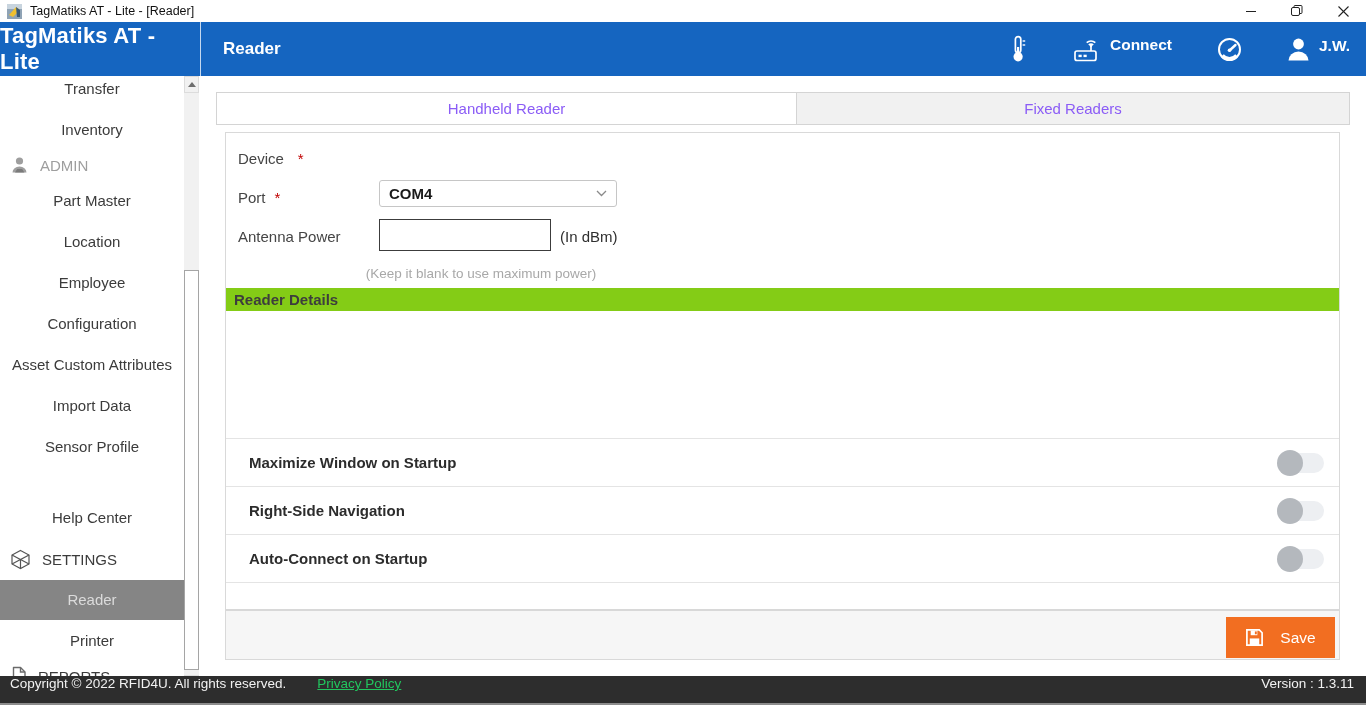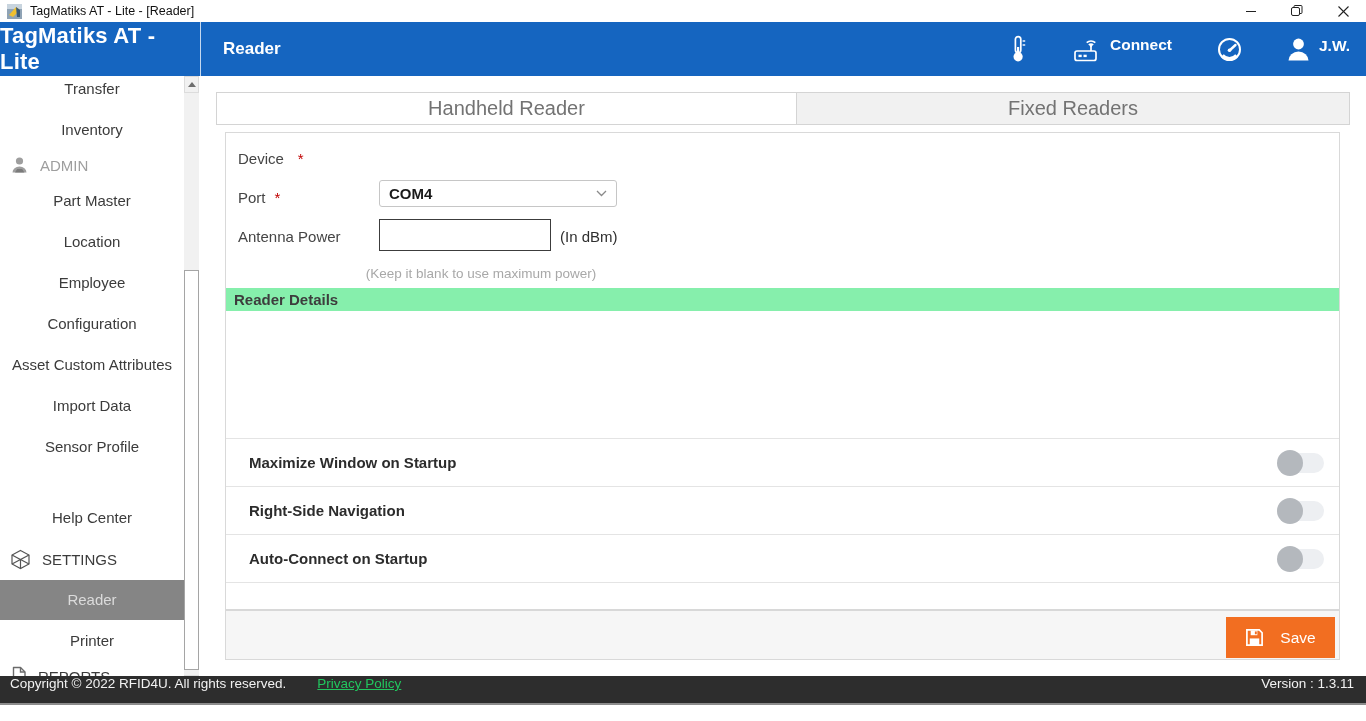--- a/index.html
+++ b/index.html
@@ -36,35 +36,35 @@
   .scroll-btn{position:absolute;left:0;width:15px;height:17px;background:#f1f1f1;border:1px solid #dcdcdc;display:flex;align-items:center;justify-content:center;cursor:pointer;}
   .scroll-btn.up{top:0;}
   .scroll-btn.down{bottom:0;}
   .tri-up{width:0;height:0;border-left:4px solid transparent;border-right:4px solid transparent;border-bottom:5px solid #6e6e6e;}
   .tri-down{width:0;height:0;border-left:4px solid transparent;border-right:4px solid transparent;border-top:5px solid #6e6e6e;}
   .scroll-thumb{position:absolute;left:0;top:194px;width:15px;height:400px;background:#fff;border:1px solid #a5a5a5;cursor:grab;}
 
   
   .main{position:absolute;top:76px;left:199px;right:0;bottom:29px;background:#fff;}
   .tabstrip{position:absolute;left:17px;top:16px;width:1134px;height:33px;border:1px solid #d4d4d4;background:#f1f1f1;display:flex;}
-  .tab{display:flex;align-items:center;justify-content:center;font-size:20px;color:#737373;cursor:pointer;}
+  .tab{display:flex;align-items:center;justify-content:center;font-size:15px;color:#8b5cf6;cursor:pointer;}
   .tab.active{flex:0 0 580px;background:#fff;border-right:1px solid #d4d4d4;}
   .tab.inactive{flex:1;border-bottom:1px solid #d4d4d4;margin-bottom:-1px;}
 
   .panel{position:absolute;left:26px;top:56px;width:1115px;height:528px;border:1px solid #d9d9d9;background:#fff;}
 
   .f-label{position:absolute;left:12px;font-size:15px;color:#454545;white-space:nowrap;}
   .req{color:#c00000;margin-left:9px;font-size:15px;}
   .select{position:absolute;left:153px;width:238px;height:27px;border:1px solid #c6c6c6;border-radius:3px;background:#fff;
           display:flex;align-items:center;padding:0 9px;font-size:15px;font-weight:bold;color:#1a1a1a;cursor:pointer;}
   .select .chev{margin-left:auto;display:flex;align-items:center;}
   .input-antenna{position:absolute;left:153px;top:86px;width:172px;height:32px;border:1px solid #3c3c3c;font-size:15px;padding:0 8px;font-family:inherit;background:#fff;}
   .unit{position:absolute;left:334px;top:95px;font-size:15px;color:#2f2f2f;}
   .hint{position:absolute;left:120px;top:133px;width:270px;text-align:center;font-size:13.5px;color:#a8a8a8;white-space:nowrap;}
-  .section-bar{position:absolute;left:0;top:155px;width:100%;height:23px;background:#86efac;display:flex;align-items:center;padding-left:8px;
+  .section-bar{position:absolute;left:0;top:155px;width:100%;height:23px;background:#84cc16;display:flex;align-items:center;padding-left:8px;
                font-size:15px;font-weight:bold;color:#3d3d3d;}
 
   .toggle-row{position:absolute;left:0;width:100%;height:48px;border-top:1px solid #e4e4e4;display:flex;align-items:center;}
   .toggle-row .tlabel{margin-left:23px;font-size:15px;font-weight:bold;color:#2c2c2c;}
   .toggle{margin-left:auto;margin-right:15px;width:46px;height:20px;border-radius:10px;background:#edeff2;position:relative;cursor:pointer;flex:0 0 auto;}
   .knob{position:absolute;left:-1px;top:-3px;width:26px;height:26px;border-radius:50%;background:#b4b8bd;}
   .line-449{position:absolute;left:0;top:449px;width:100%;border-top:1px solid #e4e4e4;}
 
   .panel-footer{position:absolute;left:0;bottom:0;width:100%;height:50px;background:#f6f6f6;border-top:2px solid #d8d8d8;}
   .save-btn{position:absolute;right:4px;top:6px;width:109px;height:41px;background:var(--accent-orange,#f26e21);border:none;color:#fff;

